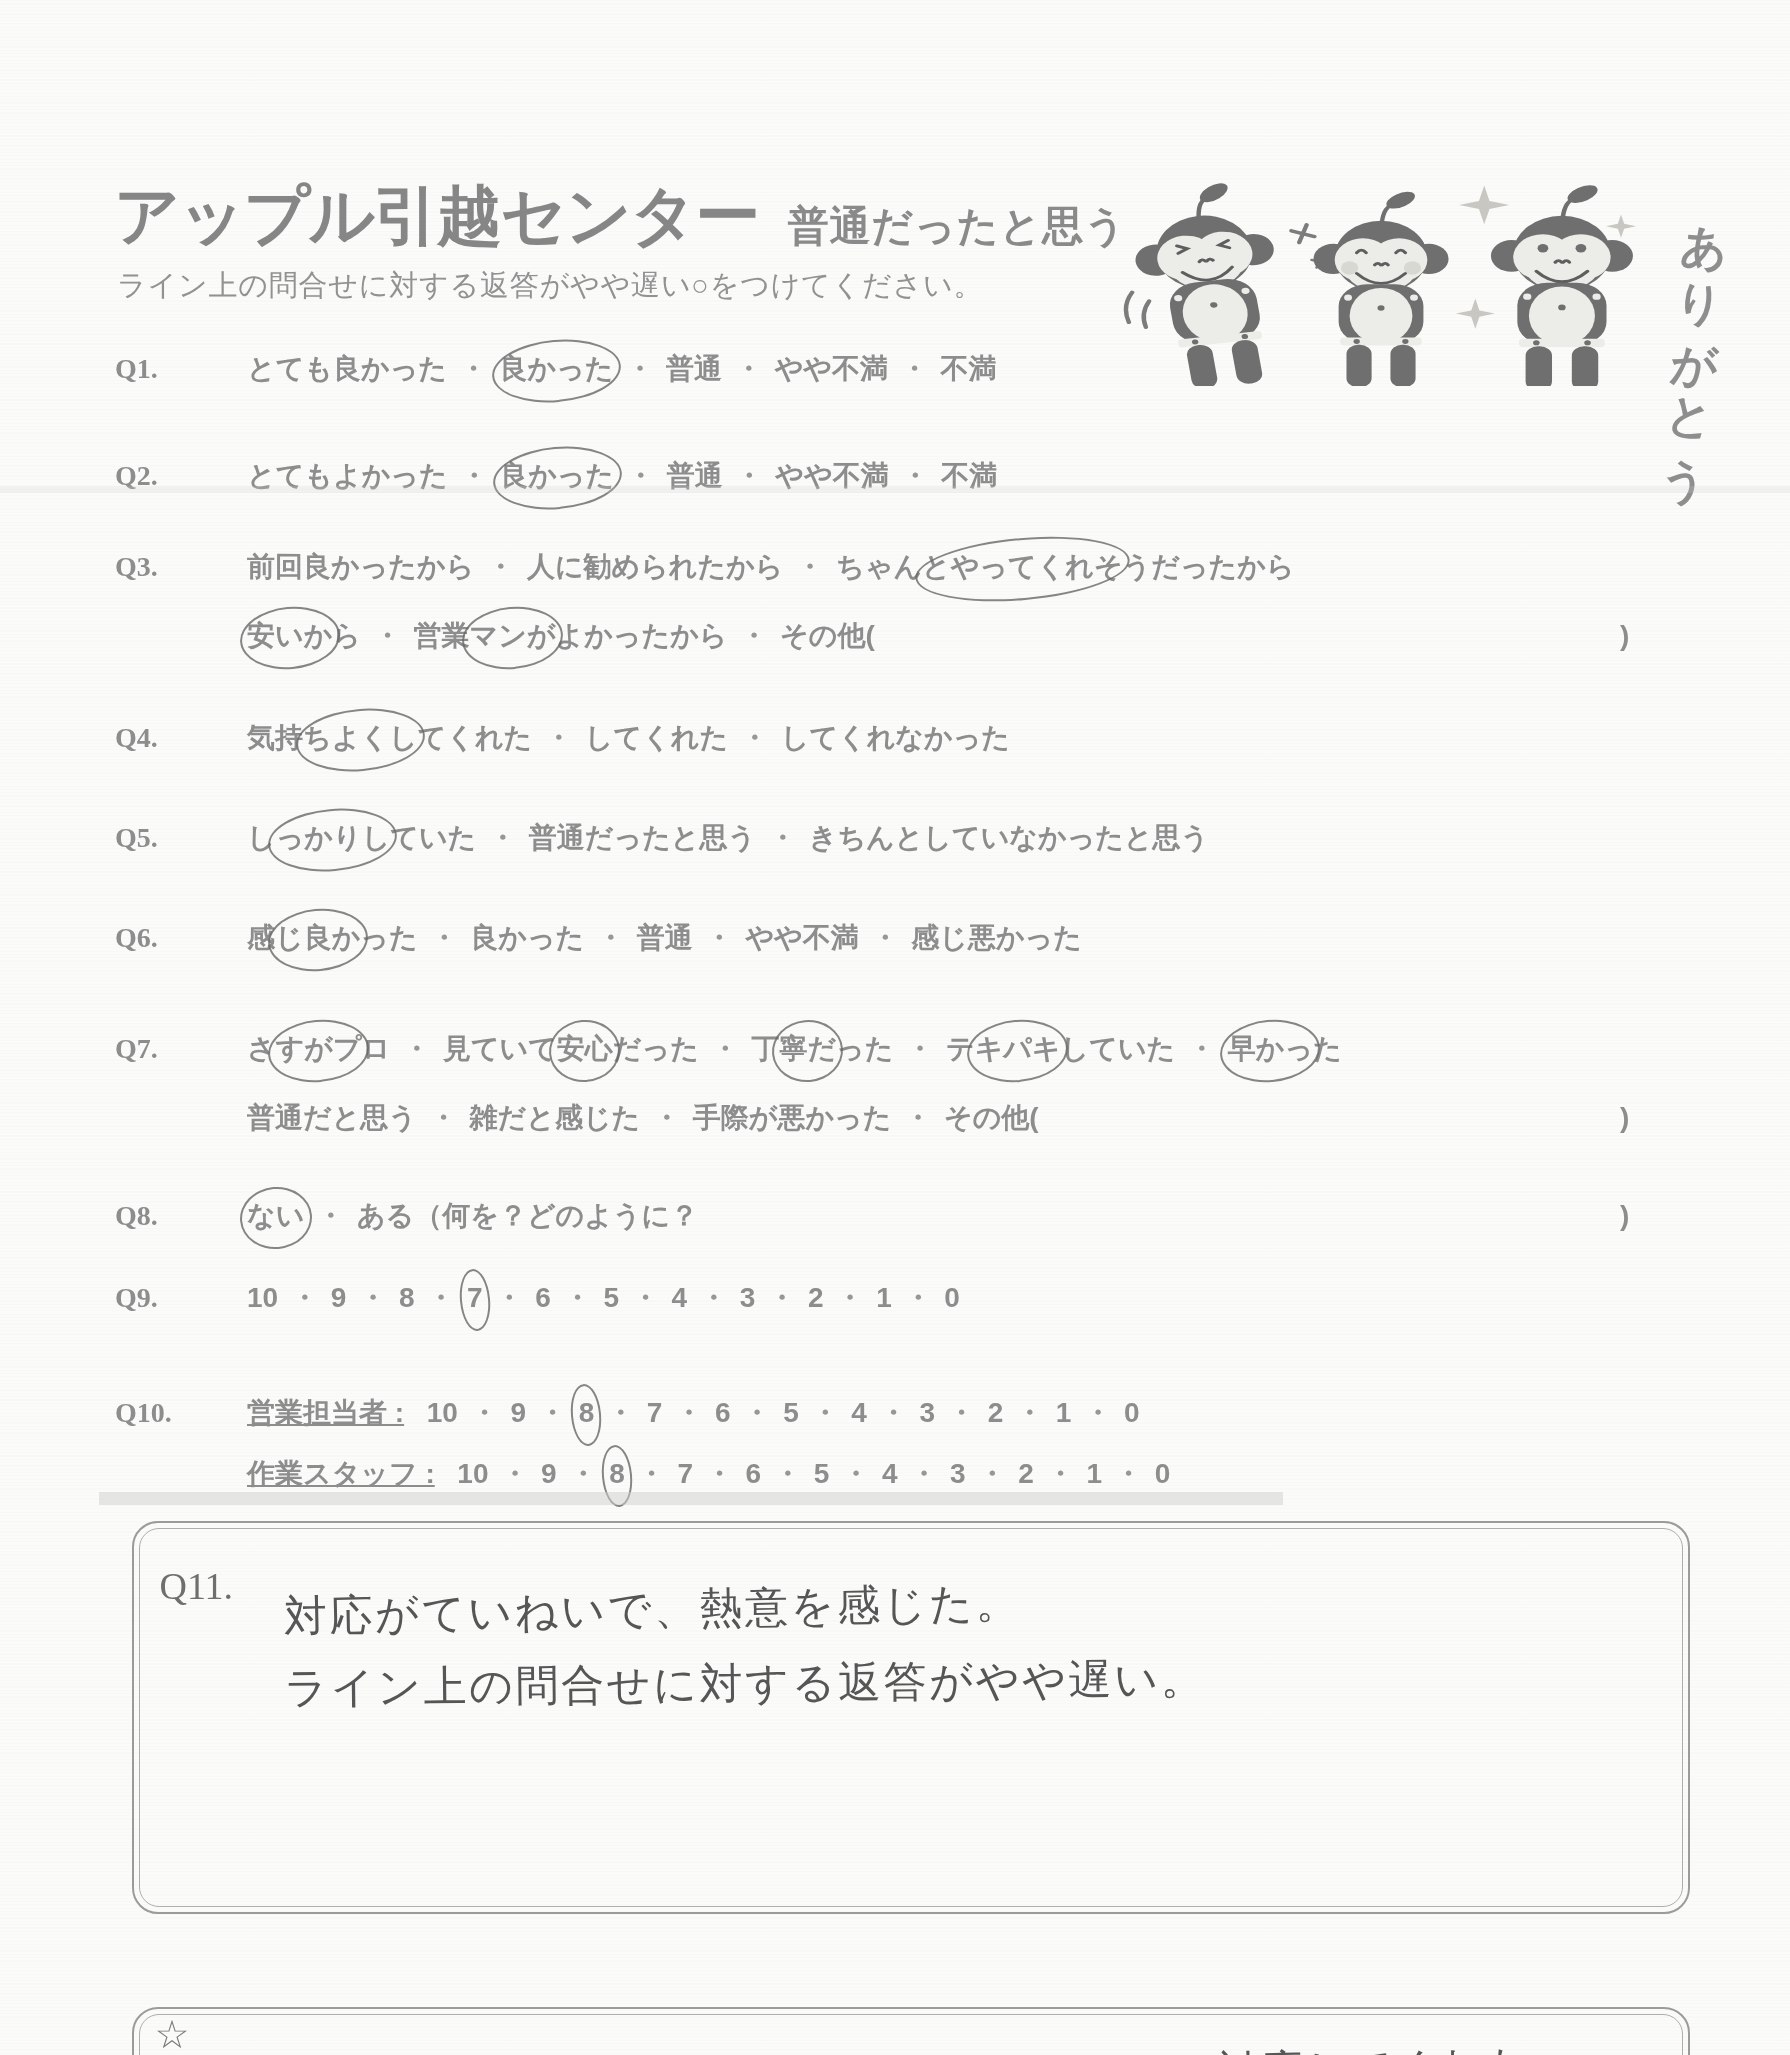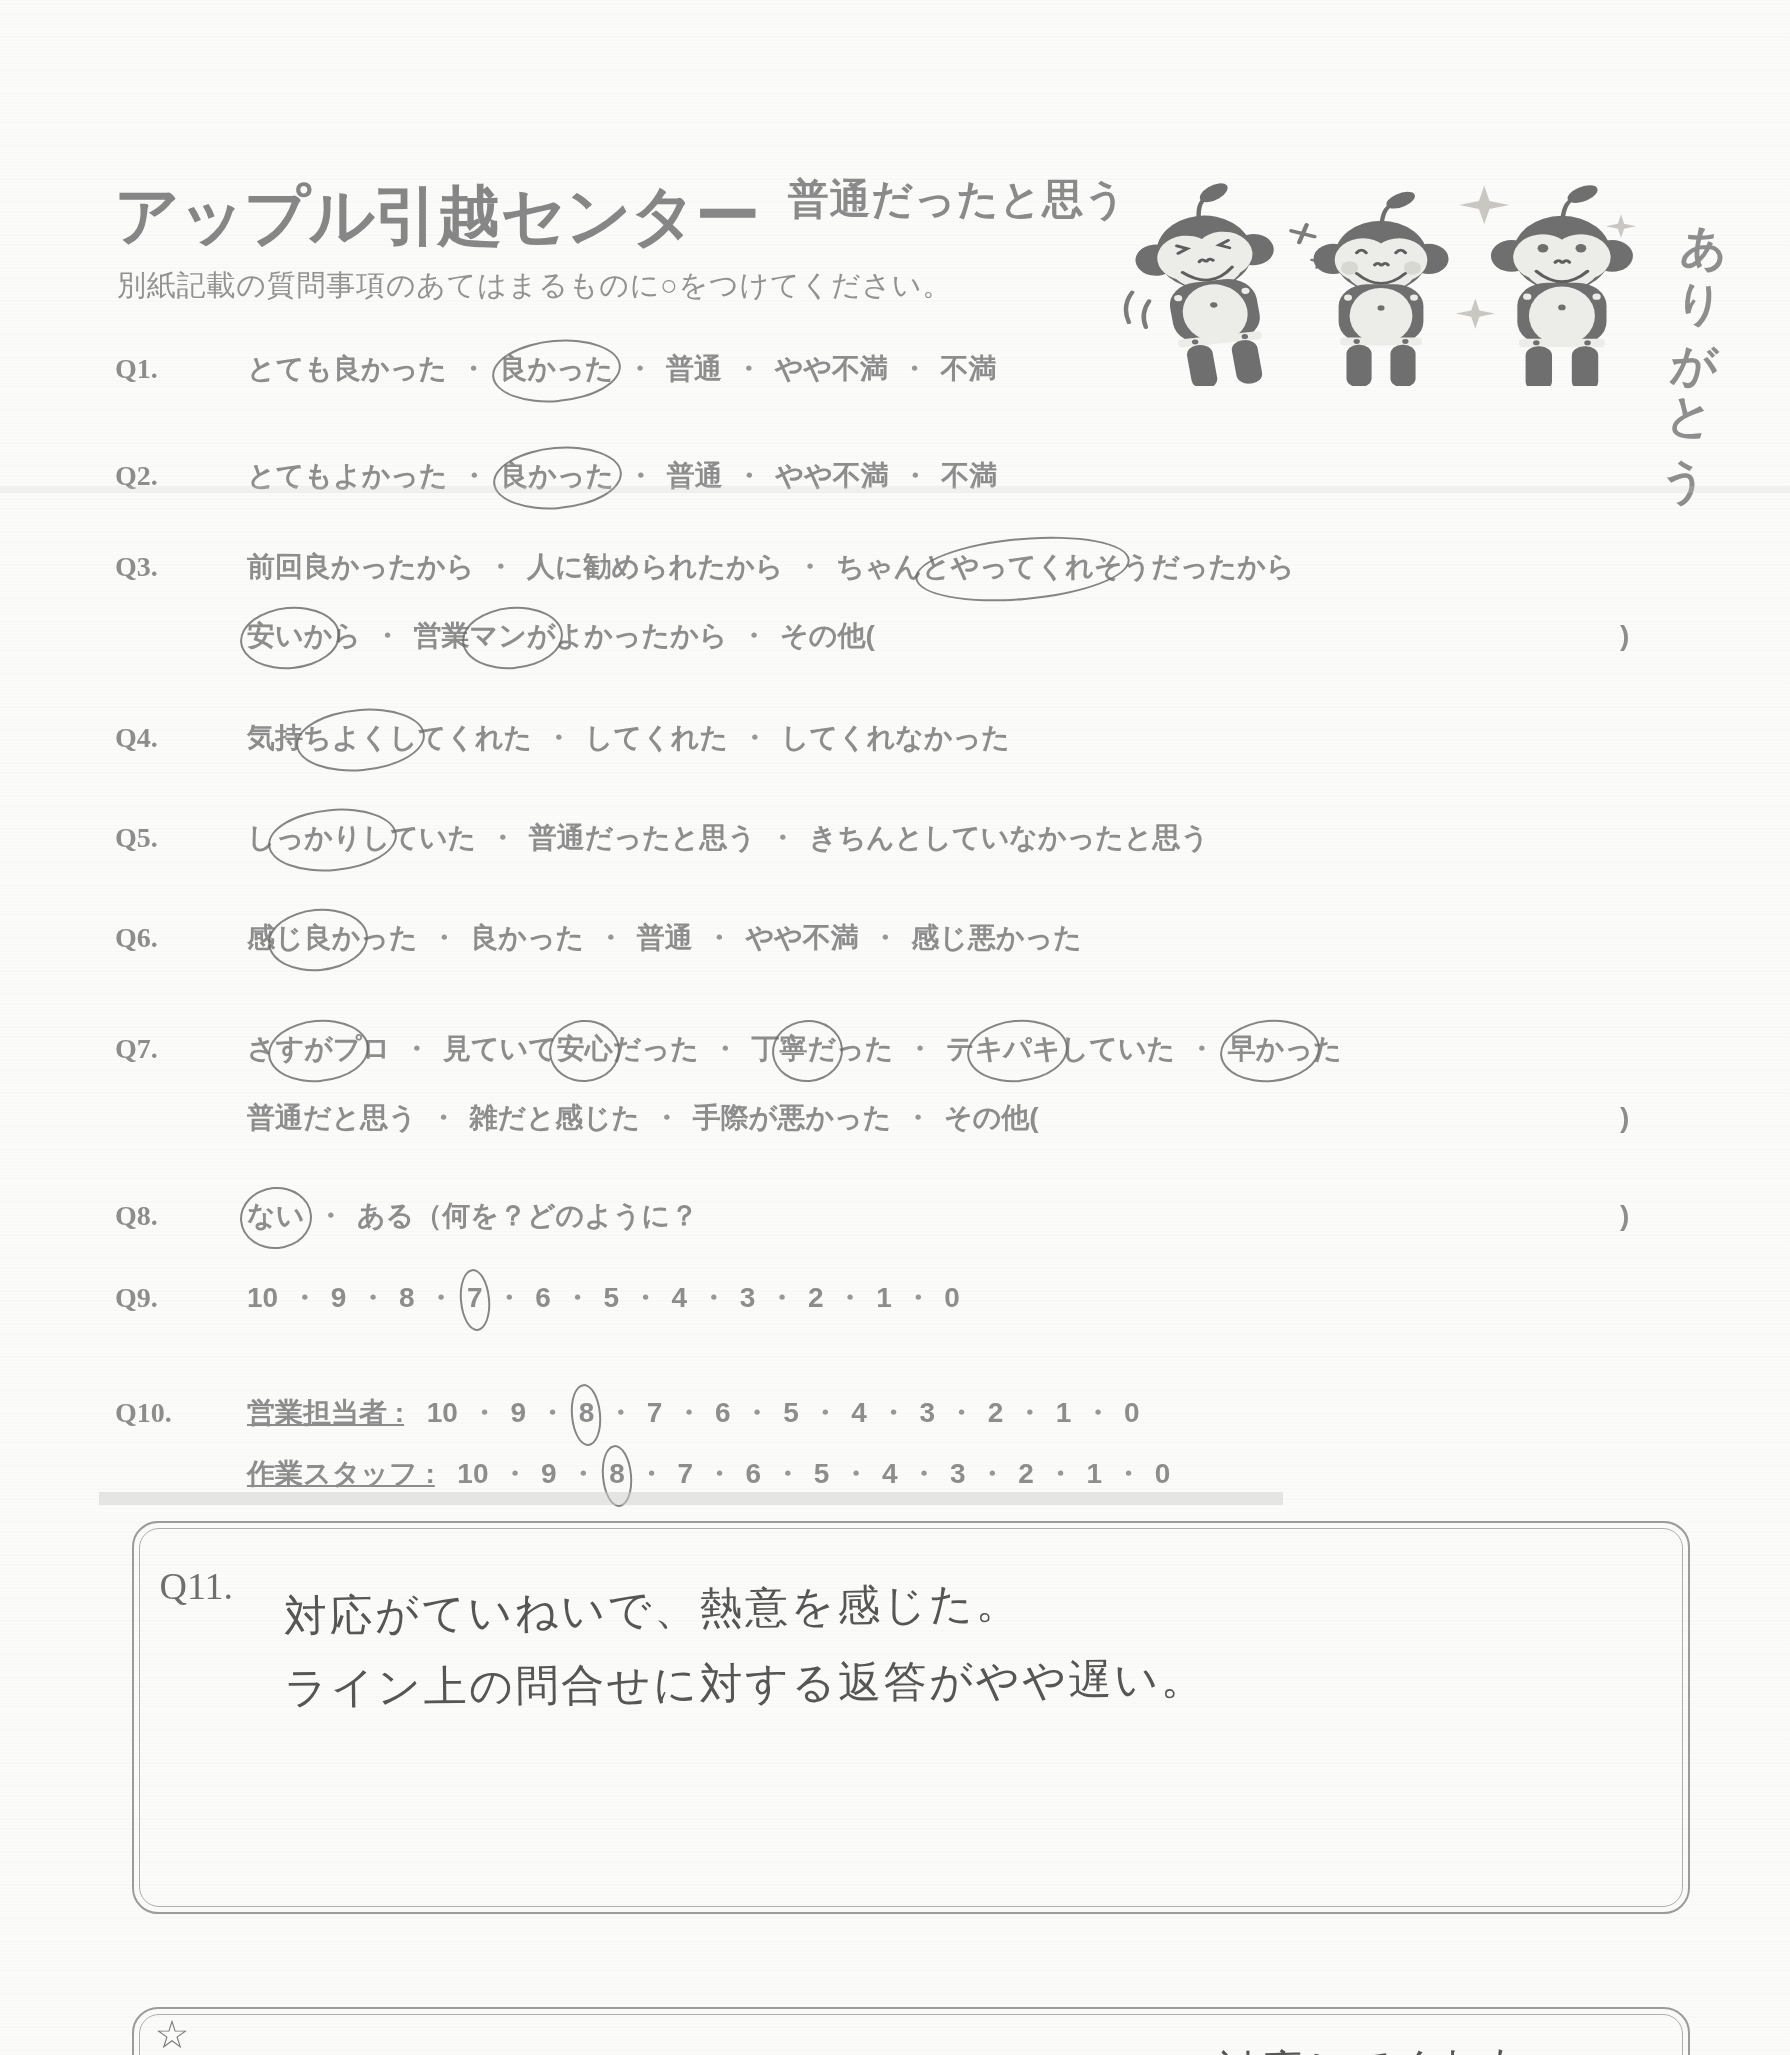--- a/index.html
+++ b/index.html
@@ -1,20 +1,20 @@
 <!DOCTYPE html>
 <html style="font-size:6.6px"><head>
 <meta charset="utf-8">
 <style>
   html,body{margin:0;padding:0;background:#e9e9e7;}
   .page{position:relative;width:1790px;height:2714px;background:#fbfbf9;overflow:hidden;
         font-family:"Liberation Sans",sans-serif;color:#8a8a8a;
         background-image:repeating-linear-gradient(0deg, rgba(0,0,0,0.012) 0 1.2px, transparent 1.2px 3.3px);}
   
-  .hdr{position:absolute;left:114px;top:172px;display:flex;align-items:flex-start;white-space:nowrap;}
+  .hdr{position:absolute;left:114px;top:172px;display:flex;align-items:flex-end;white-space:nowrap;}
   .brand{font-size:65px;font-weight:800;color:#868686;letter-spacing:-1.6px;}
   .sheet{font-size:41px;font-weight:800;color:#8a8a8a;margin-left:29px;margin-bottom:5.8px;letter-spacing:0.8px;}
   .instr{position:absolute;left:117px;top:266px;font-size:29px;font-weight:500;color:#929292;letter-spacing:0.8px;}
   
   .q-line{position:absolute;left:115px;height:46px;line-height:46px;font-size:28px;font-weight:600;
           color:#8d8d8d;white-space:nowrap;width:1636px;}
   .q-label{display:inline-block;width:132px;font-weight:700;font-family:Liberation Serif, serif;}
   .q-prefix{margin-right:22.6px;text-decoration:underline;}
   .sep{margin:0 12.3px;color:#979797;}
   .opt{position:relative;}
@@ -43,21 +43,21 @@
 </style>
 </head>
 <body>
 
 <div class="page" data-name="survey-sheet-page">
 
   <div class="hdr" data-name="header">
     <span class="brand" data-name="company-logo-text">アップル引越センター</span>
     <span class="sheet" data-name="sheet-title">普通だったと思う</span>
   </div>
-  <div class="instr" data-name="instruction-text">別紙記載の質問事項のあてはまるものに○をつけてください。</div>
+  <div class="instr" data-name="instruction-text">ライン上の問合せに対する返答がやや遅い○をつけてください。</div>
 
   <div class="monkeys" data-name="monkey-mascots-illustration">
     <svg width="518" height="206" viewBox="0 0 1280 660" preserveAspectRatio="none" data-name="monkeys-svg">
 
       <path class="s2" d="M30,360 q-26,44 -8,96" data-name="motion-line-icon"></path>
       <path class="s2" d="M72,388 q-22,40 -8,84" data-name="motion-line-icon"></path>
 
       <g transform="translate(452,172) rotate(18)" data-name="plus-mark-icon">
           <path class="s2" d="M0,-30 V30 M-30,0 H30"></path>
         </g>

